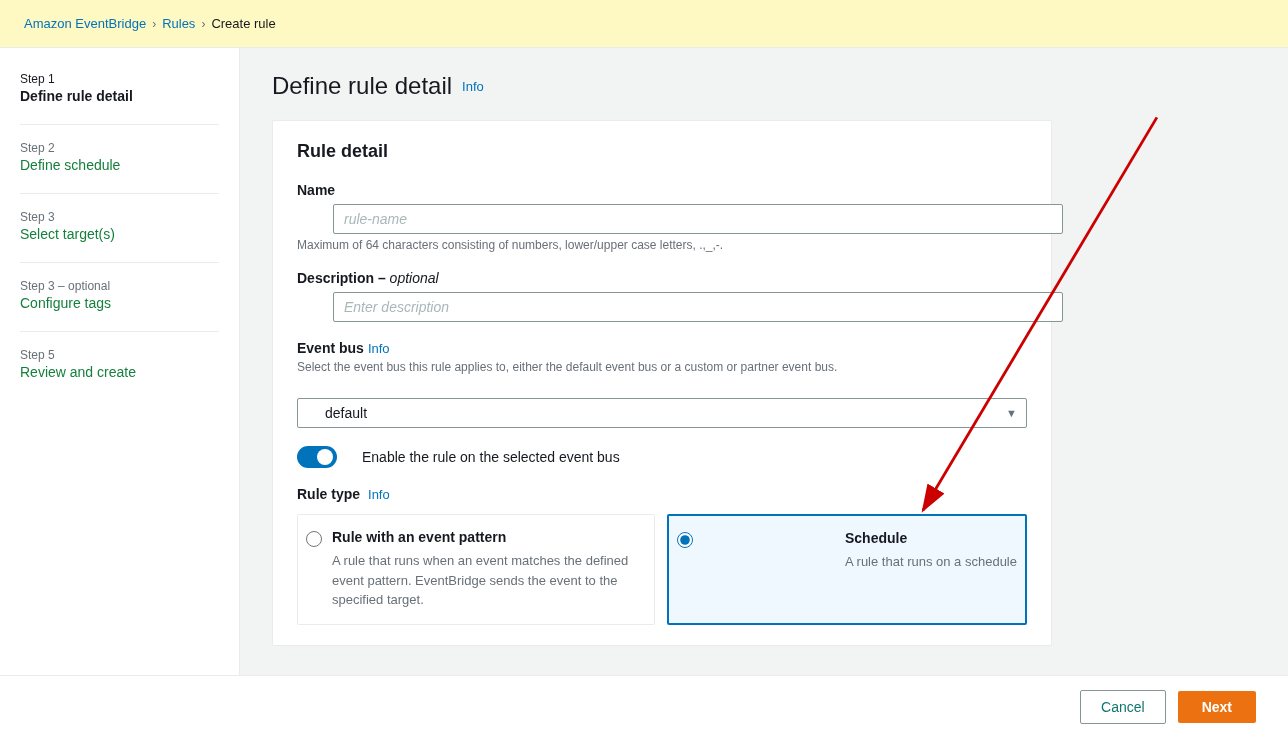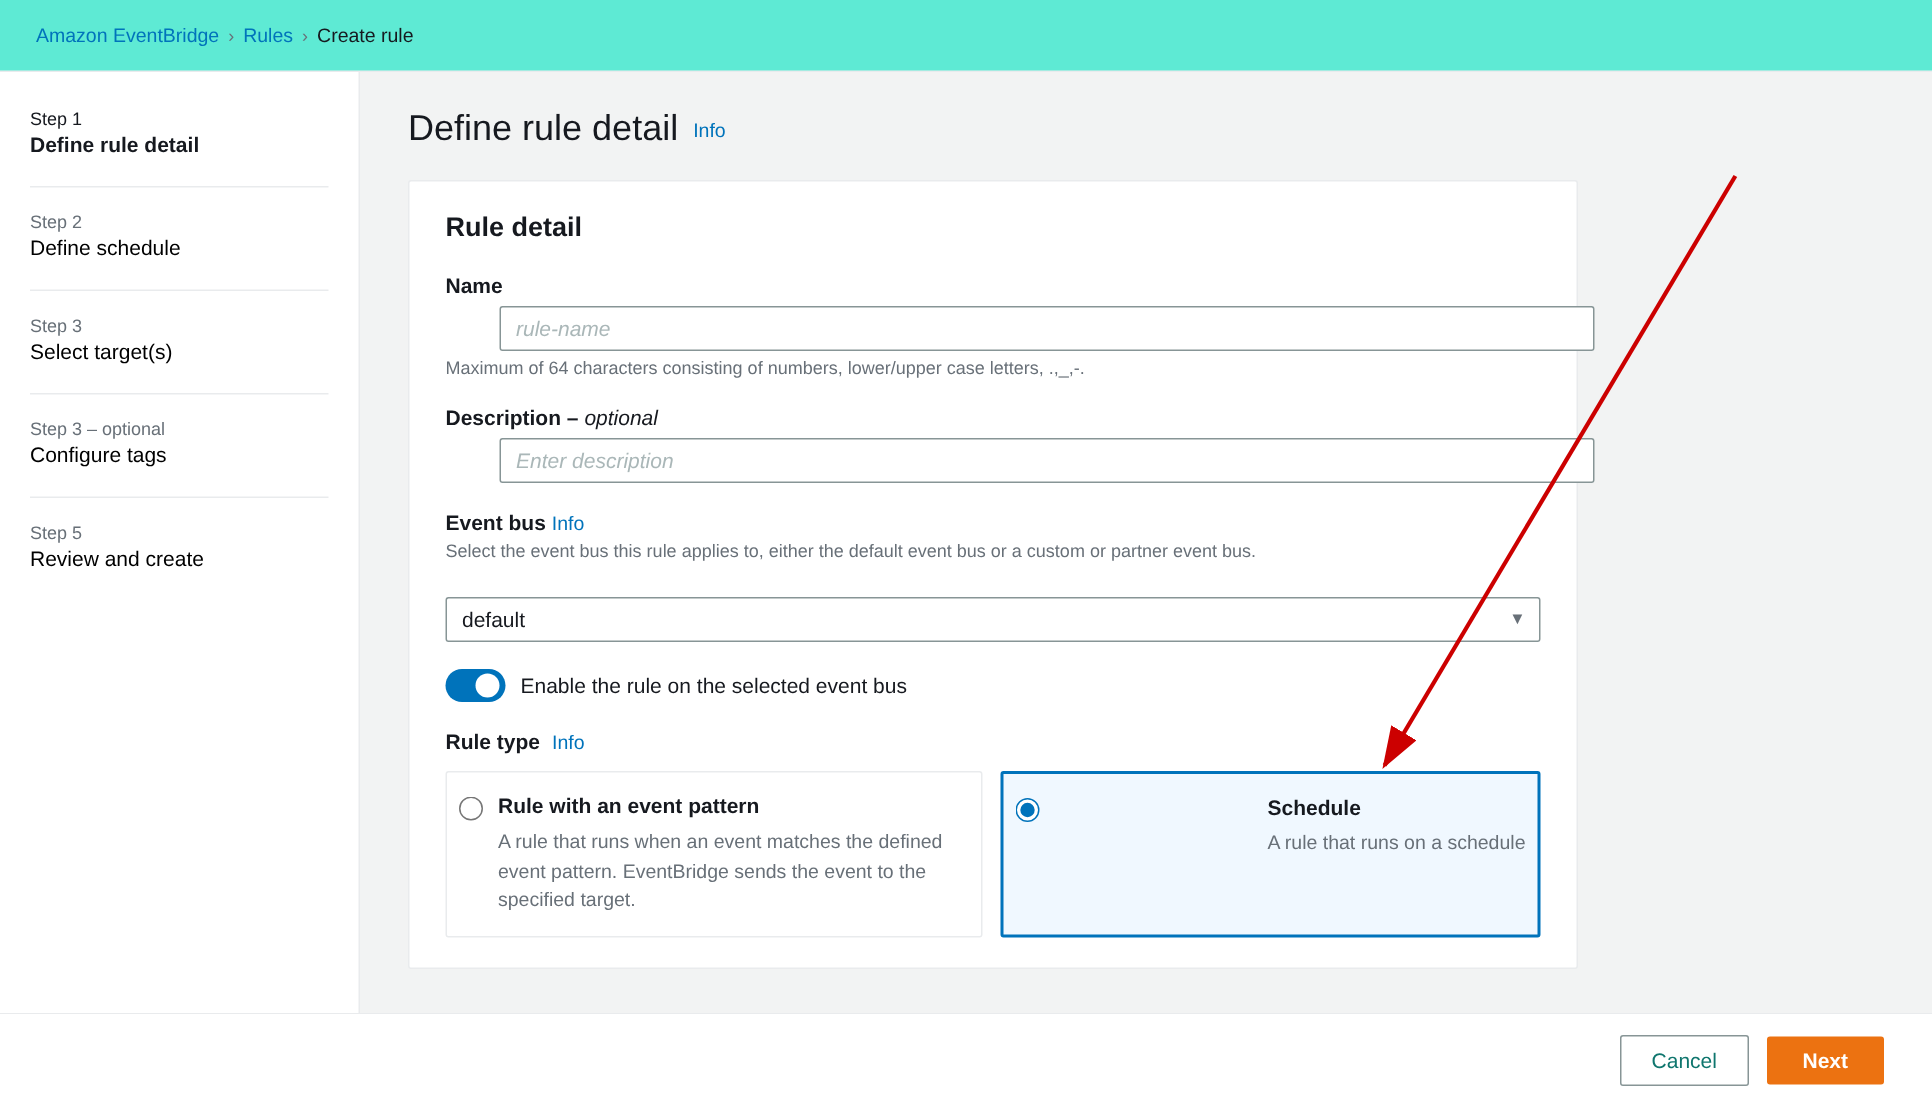--- a/index.html
+++ b/index.html
@@ -9,21 +9,21 @@
       background: #f2f3f3;
       color: #16191f;
       min-height: 738px;
     }
 
     
     .breadcrumb {
       display: flex;
       align-items: center;
       padding: 16px 24px;
-      background: #5eead4;
+      background: #fef9c3;
       border-bottom: 1px solid #e9ebed;
       font-size: 13px;
       text-align: center;
     }
     .breadcrumb a {
       color: #0073bb;
       text-decoration: none;
     }
     .breadcrumb-sep {
       margin: 0 6px;
@@ -54,21 +54,21 @@
     .step-label {
       font-size: 12px;
       color: #687078;
       margin-bottom: 2px;
     }
     .step-label.active {
       color: #16191f;
     }
     .step-title {
       font-size: 14px;
-      color: #000000;
+      color: #15803d;
     }
     .step-title.active {
       font-weight: 700;
       color: #16191f;
     }
     .step-divider {
       border: none;
       border-top: 1px solid #e9ebed;
       margin: 16px 0;
     }
@@ -150,21 +150,21 @@
     }
     input[type="text"]::placeholder, textarea::placeholder {
       color: #aab7b8;
       font-style: italic;
     }
 
     select {
       width: 100%;
       border: 1px solid #879596;
       border-radius: 2px;
-      padding: 6px 10px;
+      padding: 6px 27px;
       font-size: 14px;
       color: #16191f;
       background: #fff;
       appearance: none;
       cursor: pointer;
       outline: none;
     }
     .select-wrapper {
       position: relative;
     }
@@ -176,21 +176,21 @@
       transform: translateY(-50%);
       font-size: 11px;
       color: #687078;
       pointer-events: none;
     }
 
     
     .toggle-row {
       display: flex;
       align-items: center;
-      gap: 10px;
+      gap: 25px;
       margin-bottom: 18px;
     }
     .toggle {
       position: relative;
       width: 40px;
       height: 22px;
       flex-shrink: 0;
     }
     .toggle input {
       opacity: 0;

